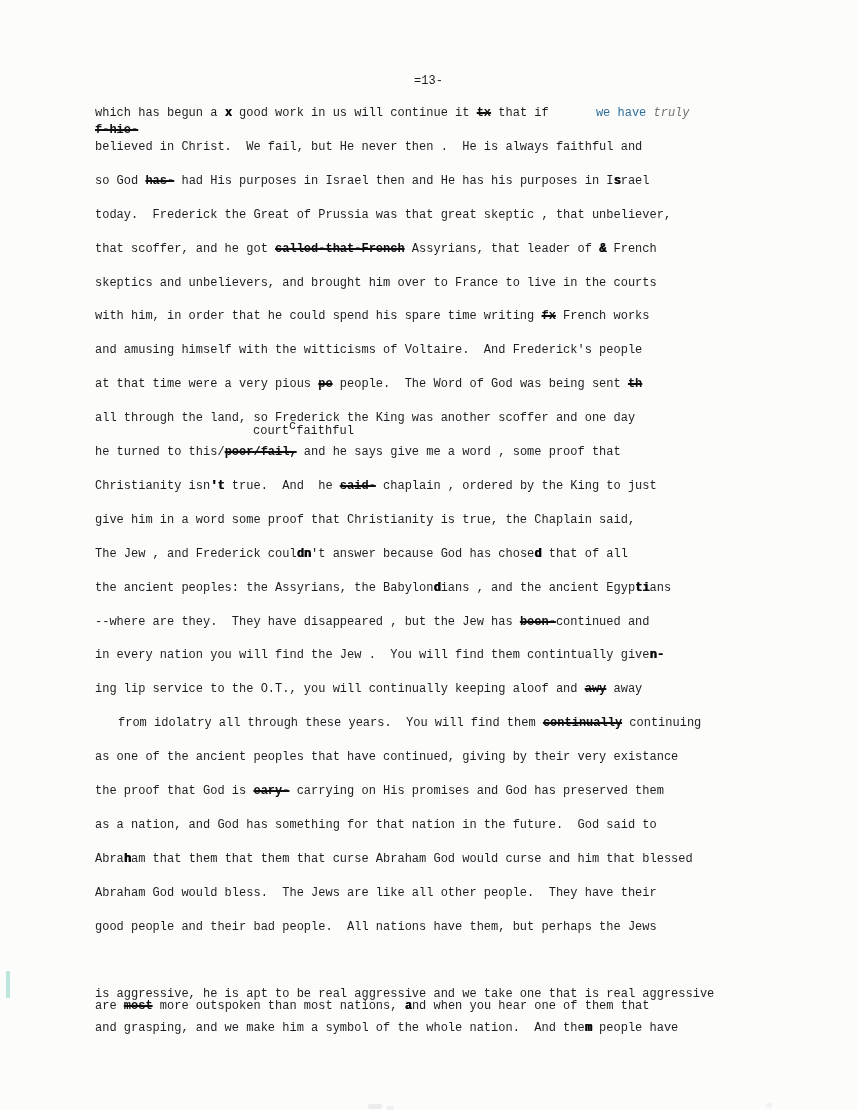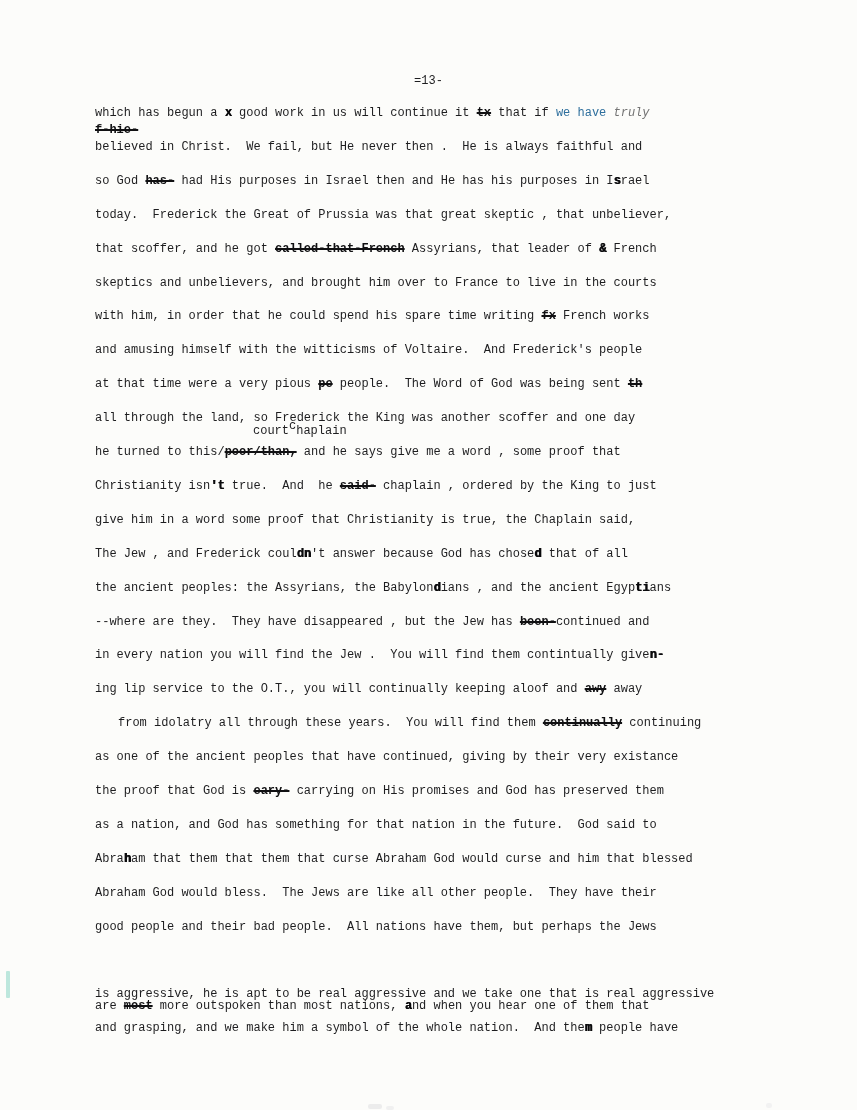--- a/index.html
+++ b/index.html
@@ -47,33 +47,33 @@
   .artifact.a1{left:368px;top:1104px;width:14px;height:5px;}
   .artifact.a2{left:386px;top:1106px;width:8px;height:4px;background:#f0f0f0;}
   .artifact.a3{left:766px;top:1103px;width:6px;height:5px;background:#f2f2f2;}
 </style>
 </head>
 <body>
 
 <div id="page" style="background: rgb(252, 252, 250); color: rgb(29, 29, 31);">
   <div id="text-layer">
       <div class="line header-line" style="top: 72px;"><span class="plain">=13-</span></div>
-      <div class="line" style="top: 104px;"><span class="plain">which has begun a </span><span class="ov">x</span><span class="plain"> good work in us will continue it </span><span class="st">tx</span><span class="plain"> that if </span><span class="blue" style="color: rgb(46, 111, 157);">we have </span><span class="bluei" style="color: #737373;">truly</span></div>
+      <div class="line" style="top: 104px;"><span class="plain">which has begun a </span><span class="ov">x</span><span class="plain"> good work in us will continue it </span><span class="st">tx</span><span class="plain"> that if </span><span class="blue" style="color: rgb(46, 111, 157); margin-left: 40px;">we have </span><span class="bluei" style="color: #737373;">truly</span></div>
       <div class="line insert-flag" style="top: 121px;"><span class="st">f-hie-</span></div>
       <div class="line" style="top: 137.9px;"><span class="plain">believed in Christ.  We fail, but He never then .  He is always faithful and</span></div>
       <div class="line" style="top: 171.8px;"><span class="plain">so God </span><span class="st">has-</span><span class="plain"> had His purposes in Israel then and He has his purposes in I</span><span class="ov">s</span><span class="plain">rael</span></div>
       <div class="line" style="top: 205.7px;"><span class="plain">today.  Frederick the Great of Prussia was that great skeptic , that unbeliever,</span></div>
       <div class="line" style="top: 239.6px;"><span class="plain">that scoffer, and he got </span><span class="st">called-that-French</span><span class="plain"> Assyrians, that leader of </span><span class="ov">&amp;</span><span class="plain"> French</span></div>
       <div class="line" style="top: 273.5px;"><span class="plain">skeptics and unbelievers, and brought him over to France to live in the courts</span></div>
       <div class="line" style="top: 307.4px;"><span class="plain">with him, in order that he could spend his spare time writing </span><span class="st">fx</span><span class="plain"> French works</span></div>
       <div class="line" style="top: 341.3px;"><span class="plain">and amusing himself with the witticisms of Voltaire.  And Frederick's people</span></div>
       <div class="line" style="top: 375.2px;"><span class="plain">at that time were a very pious </span><span class="st">pe</span><span class="plain"> people.  The Word of God was being sent </span><span class="st">th</span></div>
       <div class="line" style="top: 409.1px;"><span class="plain">all through the land, so Frederick the King was another scoffer and one day</span></div>
-      <div class="line insert-chaplain" style="top: 422.1px;"><span class="plain">court</span><span class="raised">c</span><span class="plain">haplain</span></div>
-      <div class="line" style="top: 443px;"><span class="plain">he turned to this/</span><span class="st">poor/than,</span><span class="plain"> and he says give me a word , some proof that</span></div>
+      <div class="line insert-chaplain" style="top: 422.1px;"><span class="plain">court</span><span class="raised">c</span><span class="plain">faithful</span></div>
+      <div class="line" style="top: 443px;"><span class="plain">he turned to this/</span><span class="st">poor/fail,</span><span class="plain"> and he says give me a word , some proof that</span></div>
       <div class="line" style="top: 476.9px;"><span class="plain">Christianity isn</span><span class="ov">'t</span><span class="plain"> true.  And  he </span><span class="st">said-</span><span class="plain"> chaplain , ordered by the King to just</span></div>
       <div class="line" style="top: 510.8px;"><span class="plain">give him in a word some proof that Christianity is true, the Chaplain said,</span></div>
       <div class="line" style="top: 544.7px;"><span class="plain">The Jew , and Frederick coul</span><span class="ov">dn</span><span class="plain">'t answer because God has chose</span><span class="ov">d</span><span class="plain"> that of all</span></div>
       <div class="line" style="top: 578.6px;"><span class="plain">the ancient peoples: the Assyrians, the Babylon</span><span class="ov">d</span><span class="plain">ians , and the ancient Egyp</span><span class="ov">ti</span><span class="plain">ans</span></div>
       <div class="line" style="top: 612.5px;"><span class="plain">--where are they.  They have disappeared , but the Jew has </span><span class="st">been-</span><span class="plain">continued and</span></div>
       <div class="line" style="top: 646.4px;"><span class="plain">in every nation you will find the Jew .  You will find them contintually give</span><span class="ov">n-</span></div>
       <div class="line" style="top: 680.3px;"><span class="plain">ing lip service to the O.T., you will continually keeping aloof and </span><span class="st">awy</span><span class="plain"> away</span></div>
       <div class="line" style="top: 714.2px; margin-left: 23px;"><span class="plain">from idolatry all through these years.  You will find them </span><span class="st">continually</span><span class="plain"> continuing</span></div>
       <div class="line" style="top: 748.1px;"><span class="plain">as one of the ancient peoples that have continued, giving by their very existance</span></div>
       <div class="line" style="top: 782px;"><span class="plain">the proof that God is </span><span class="st">eary-</span><span class="plain"> carrying on His promises and God has preserved them</span></div>

